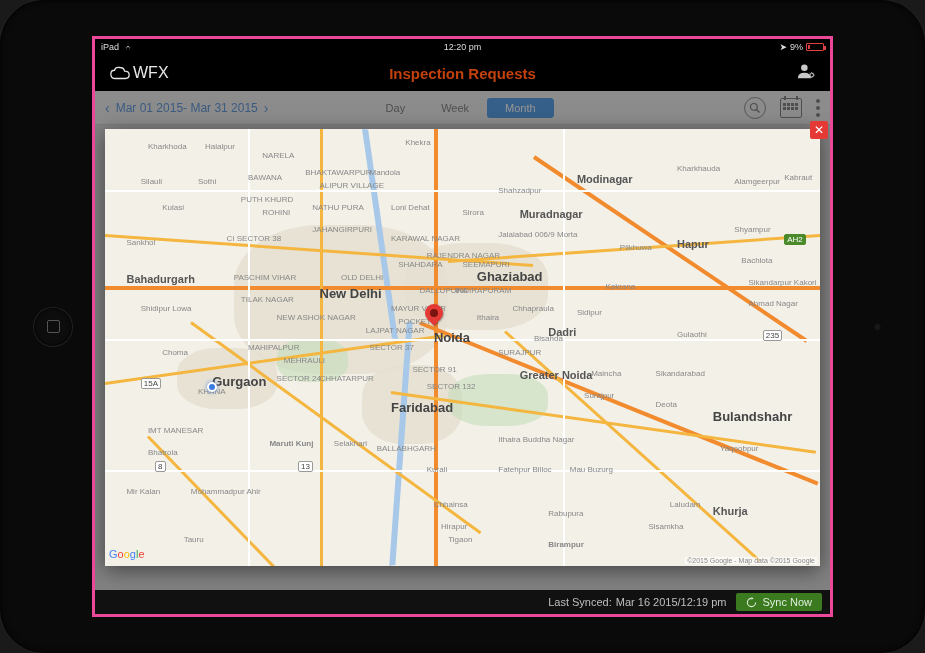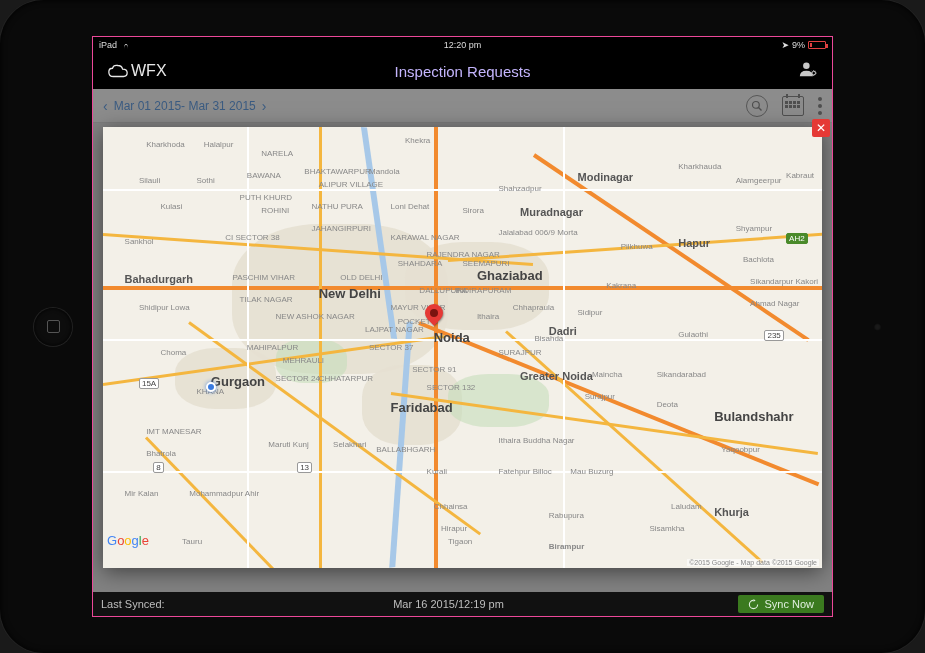--- a/index.html
+++ b/index.html
@@ -3,39 +3,39 @@
 <meta charset="utf-8">
 <style>
   * { box-sizing: border-box; margin: 0; padding: 0; font-family: -apple-system, "Helvetica Neue", Arial, sans-serif; }
   body { background: #1a1a1a; display: flex; align-items: center; justify-content: center; width: 925px; height: 653px; }
 
   
   .ipad { position: relative; width: 925px; height: 653px; background: #0a0a0a; border-radius: 44px; box-shadow: inset 0 0 6px #000, 0 0 0 1px #222; }
   .ipad .home-btn { position: absolute; left: 34px; top: 50%; transform: translateY(-50%); width: 38px; height: 38px; border-radius: 50%; background: #0d0d0d; box-shadow: inset 0 0 4px #000, 0 0 0 1px #222; display:flex; align-items:center; justify-content:center;}
   .ipad .home-btn::after{content:""; width:11px; height:11px; border:1.5px solid #555; border-radius:2px;}
   .ipad .camera { position: absolute; right: 44px; top: 50%; transform: translateY(-50%); width: 7px; height: 7px; background:#1a1a1a; border-radius:50%; box-shadow: inset 0 0 2px #000;}
-  .screen { position:absolute; left:92px; top:36px; right:92px; bottom:36px; background:#000; border:1px solid #ec4899; overflow:hidden;}
+  .screen { position:absolute; left:92px; top:36px; right:92px; bottom:36px; background:#000; border:3px solid #ec4899; overflow:hidden;}
 
   
   .statusbar { height:16px; background:#000; color:#ddd; font-size:9px; display:flex; align-items:center; padding:0 6px; position:relative;}
   .statusbar .sb-left{display:flex; align-items:center; gap:4px;}
   .statusbar .sb-center{position:absolute; left:50%; transform:translateX(-50%);}
   .statusbar .sb-right{margin-left:auto; display:flex; align-items:center; gap:3px;}
   .wifi{width:10px;height:8px; position:relative;}
   .wifi::before{content:""; position:absolute; bottom:0; left:3px; width:4px;height:4px; border:1px solid #ccc; border-bottom:none; border-left:none; border-right:none; border-radius:50% 50% 0 0/100% 100% 0 0;}
   .battery{width:18px;height:8px;border:1px solid #e04040;border-radius:1px;position:relative;}
   .battery::after{content:"";position:absolute;right:-3px;top:2px;width:2px;height:4px;background:#e04040;}
   .battery .fill{position:absolute;left:1px;top:1px;bottom:1px;width:2px;background:#e04040;}
   .loc-arrow{font-size:9px;}
 
   
   .app-header{height:36px;background:#000;color:#ccc;display:flex;align-items:center;padding:0 14px;position:relative;}
   .logo{display:flex;align-items:center;gap:2px;font-size:16px;color:#e8e8e8;}
   .logo svg{stroke:#e8e8e8;fill:none;}
-  .app-title{position:absolute;left:50%;transform:translateX(-50%);font-size:15px;color:#c4b5fd;}
+  .app-title{position:absolute;left:50%;transform:translateX(-50%);font-size:15px;color:#c2410c;font-weight:bold;}
   .user-ic{margin-left:auto;}
   .user-ic svg{fill:#c8c8c8;}
 
   
   .content{position:absolute; top:52px; left:0; right:0; bottom:24px; background:#d8d8d8;}
   .toolbar{height:34px; background:#eee; display:flex; align-items:center; padding:0 10px; gap:8px; border-bottom:1px solid #ccc;}
   .date-range{display:flex;align-items:center;gap:6px;color:#3b82d6;font-size:12px;}
   .chev{color:#3b82d6;font-size:14px;display:inline-block;}
   .seg{margin-left:auto;display:flex;align-items:center;gap:0;border-radius:3px;overflow:hidden;font-size:11px;}
   .seg .opt{padding:4px 18px;color:#666;}
@@ -51,21 +51,21 @@
 
   .list{padding:6px 10px;}
   .date-head{color:#2f8de6;font-size:12px;padding:6px 2px;}
   .card{background:#fafafa;border-radius:3px;height:96px;margin-bottom:6px;display:flex;align-items:center;padding:6px;}
   .thumb{width:62px;height:82px;background:linear-gradient(135deg,#dfe8ee,#c6d2da);border:1px solid #bbb;}
 
   
   .dim{position:absolute;top:52px;left:0;right:0;bottom:24px;background:rgba(60,60,60,0.55);}
 
   
-  .footer{position:absolute;left:0;right:0;bottom:0;height:24px;background:#111;color:#bfbfbf;font-size:11px;display:flex;align-items:center;justify-content:space-between;gap:10px;padding:0 8px;}
+  .footer{position:absolute;left:0;right:0;bottom:0;height:24px;background:#111;color:#bfbfbf;font-size:11px;display:flex;align-items:center;justify-content:flex-end;gap:10px;padding:0 8px;}
   .sync-btn{background:#3b7a1f;color:#dfeedd;padding:3px 10px;border-radius:2px;display:flex;align-items:center;gap:5px;font-size:11px;}
   .sync-btn svg{width:11px;height:11px;}
 
   
   .map-modal{position:absolute;left:10px;right:10px;top:90px;bottom:48px;background:#f4f1ea;box-shadow:0 4px 20px rgba(0,0,0,0.5);}
   .map-close{position:absolute;top:-8px;right:-8px;width:18px;height:18px;background:#e53935;color:#fff;display:flex;align-items:center;justify-content:center;font-size:12px;border-radius:2px;z-index:5;cursor:pointer;}
   .map-canvas{position:absolute;inset:0;overflow:hidden;}
 
   
   .land{position:absolute;inset:0;background:#f3f0e8;}
@@ -84,21 +84,21 @@
   .pin{position:absolute;width:18px;height:26px;transform:translate(-50%,-100%);}
   .pin::before{content:"";position:absolute;top:0;left:0;width:18px;height:18px;background:#e53935;border-radius:50% 50% 50% 0;transform:rotate(-45deg);box-shadow:0 1px 2px rgba(0,0,0,0.4);}
   .pin::after{content:"";position:absolute;top:5px;left:5px;width:8px;height:8px;background:#7a1410;border-radius:50%;}
 
   .bluedot{position:absolute;width:10px;height:10px;background:#3a7be0;border:2px solid #fff;border-radius:50%;box-shadow:0 0 4px rgba(58,123,224,.8);transform:translate(-50%,-50%);}
 
   .shield{position:absolute;font-size:8px;background:#fff;border:1px solid #999;color:#444;padding:0 2px;border-radius:2px;}
   .shield.gr{background:#4a8a2a;color:#fff;border-color:#4a8a2a;}
 
   .map-attrib{position:absolute;right:3px;bottom:2px;font-size:7px;color:#888;background:rgba(255,255,255,0.6);padding:0 2px;}
-  .map-logo{position:absolute;left:4px;bottom:20px;font-size:13px;color:#999;text-align:center;}
+  .map-logo{position:absolute;left:4px;bottom:6px;font-size:11px;color:#999;text-align:center;}
   .map-logo .g1{color:#4285F4;} .map-logo .g2{color:#EA4335;} .map-logo .g3{color:#FBBC05;} .map-logo .g4{color:#34A853;}
 </style>
 </head>
 <body>
 
 <div class="ipad">
   <div class="home-btn"></div>
   <div class="camera"></div>
 
   <div class="screen">
@@ -135,20 +135,25 @@
           </svg>
       </div>
     </div>
 
     <div class="content">
       <div class="toolbar">
         <div class="date-range">
           <span class="chev">‹</span>
           <span>Mar 01 2015- Mar 31 2015</span>
           <span class="chev">›</span>
+        </div>
+        <div class="seg" style="margin:0 auto;">
+          <div class="opt">Day</div>
+          <div class="opt">Week</div>
+          <div class="opt active">Month</div>
         </div>
         <div class="tb-right">
           <div class="tb-ic">
             <svg width="12" height="12" viewBox="0 0 16 16">
                 <circle cx="6.5" cy="6.5" r="4.5" fill="none" stroke="#666" stroke-width="1.6"></circle>
                 <line x1="10" y1="10" x2="14" y2="14" stroke="#666" stroke-width="1.8"></line>
               </svg>
           </div>
           <div class="cal-ic">
               <i></i>
@@ -292,21 +297,21 @@
             <div class="town" style="left: 37%; top: 49%;">SECTOR 37</div>
             <div class="town" style="left: 13%; top: 59%;">KHANA</div>
             <div class="town" style="left: 24%; top: 56%;">SECTOR 24</div>
             <div class="town" style="left: 30%; top: 56%;">CHHATARPUR</div>
             <div class="town" style="left: 43%; top: 54%;">SECTOR 91</div>
             <div class="town" style="left: 55%; top: 50%;">SURAJPUR</div>
             <div class="town" style="left: 45%; top: 58%;">SECTOR 132</div>
             <div class="town" style="left: 68%; top: 55%;">Maincha</div>
             <div class="town" style="left: 77%; top: 55%;">Sikandarabad</div>
             <div class="town" style="left: 6%; top: 68%;">IMT MANESAR</div>
-            <div class="town" style="left: 23%; top: 71%;">Maruti Kunj</div>
+            <div class="town" style="left: 23%; top: 71%; font-weight: bold;">Maruti Kunj</div>
             <div class="town" style="left: 32%; top: 71%;">Selakhari</div>
             <div class="town" style="left: 6%; top: 73%;">Bhatrola</div>
             <div class="town" style="left: 67%; top: 60%;">Surajpur</div>
             <div class="town" style="left: 77%; top: 62%;">Deota</div>
             <div class="town" style="left: 55%; top: 70%;">Ithaira Buddha Nagar</div>
             <div class="town" style="left: 86%; top: 72%;">Yaqoobpur</div>
             <div class="town" style="left: 38%; top: 72%;">BALLABHGARH</div>
             <div class="town" style="left: 45%; top: 77%;">Kurali</div>
             <div class="town" style="left: 55%; top: 77%;">Fatehpur Billoc</div>
             <div class="town" style="left: 65%; top: 77%;">Mau Buzurg</div>

